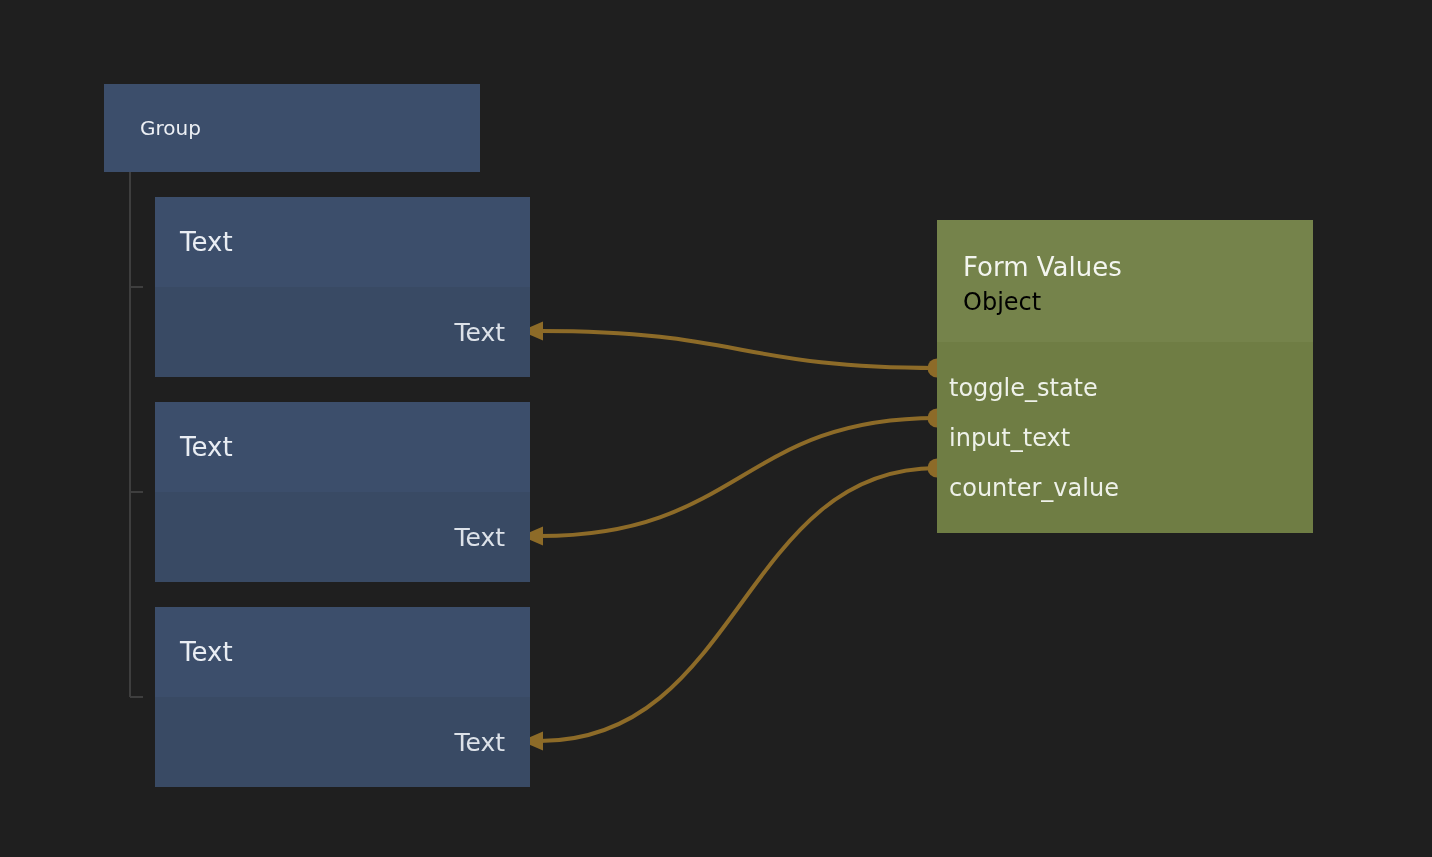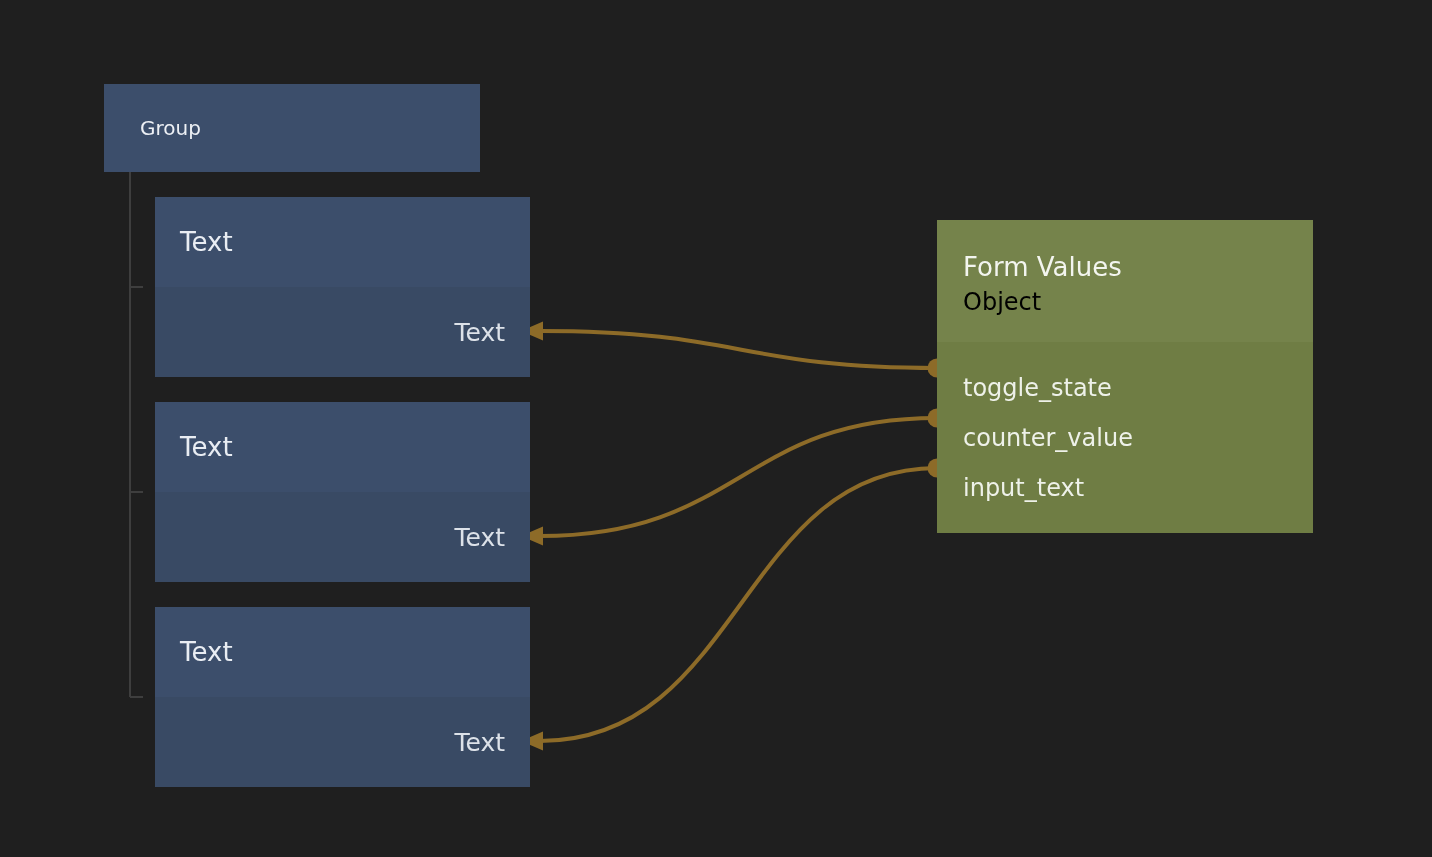--- a/index.html
+++ b/index.html
@@ -67,21 +67,21 @@
   }
   .form-node .form-body {
     height: 191px;
     background: var(--green-body, #6f7d44);
     box-sizing: border-box;
     padding-top: 21px;
   }
   .port-row {
     height: 50px;
     display: flex; align-items: center;
-    box-sizing: border-box; padding-left: 26px;
+    box-sizing: border-box; padding-left: 12px;
     font-size: 24px; color: #eef1e9;
   }
 </style>
 </head>
 <body>
 
 <div class="canvas" style="--bg: #1f1f1f; --blue-header: #3c4e6b; --blue-body: #394a64; --green-header: #75834b; --green-body: #6f7d44;">
 
   <svg class="overlay" id="overlay">
       <path d="M130,172 L130,697 M130,287 L143,287 M130,492 L143,492 M130,697 L143,697" stroke="#3e3e3e" stroke-width="2" fill="none"></path>
@@ -130,21 +130,21 @@
   <div class="node form-node" id="form-values-node">
     <div class="form-header">
       <div class="form-title">Form Values</div>
       <div class="form-subtitle">Object</div>
     </div>
     <div class="form-body">
       <div class="port-row">
         <span>toggle_state</span>
       </div>
       <div class="port-row">
-        <span>counter_value</span>
+        <span>input_text</span>
       </div>
       <div class="port-row">
-        <span>input_text</span>
+        <span>counter_value</span>
       </div>
     </div>
   </div>
 
 </div>
 
 </body></html>

